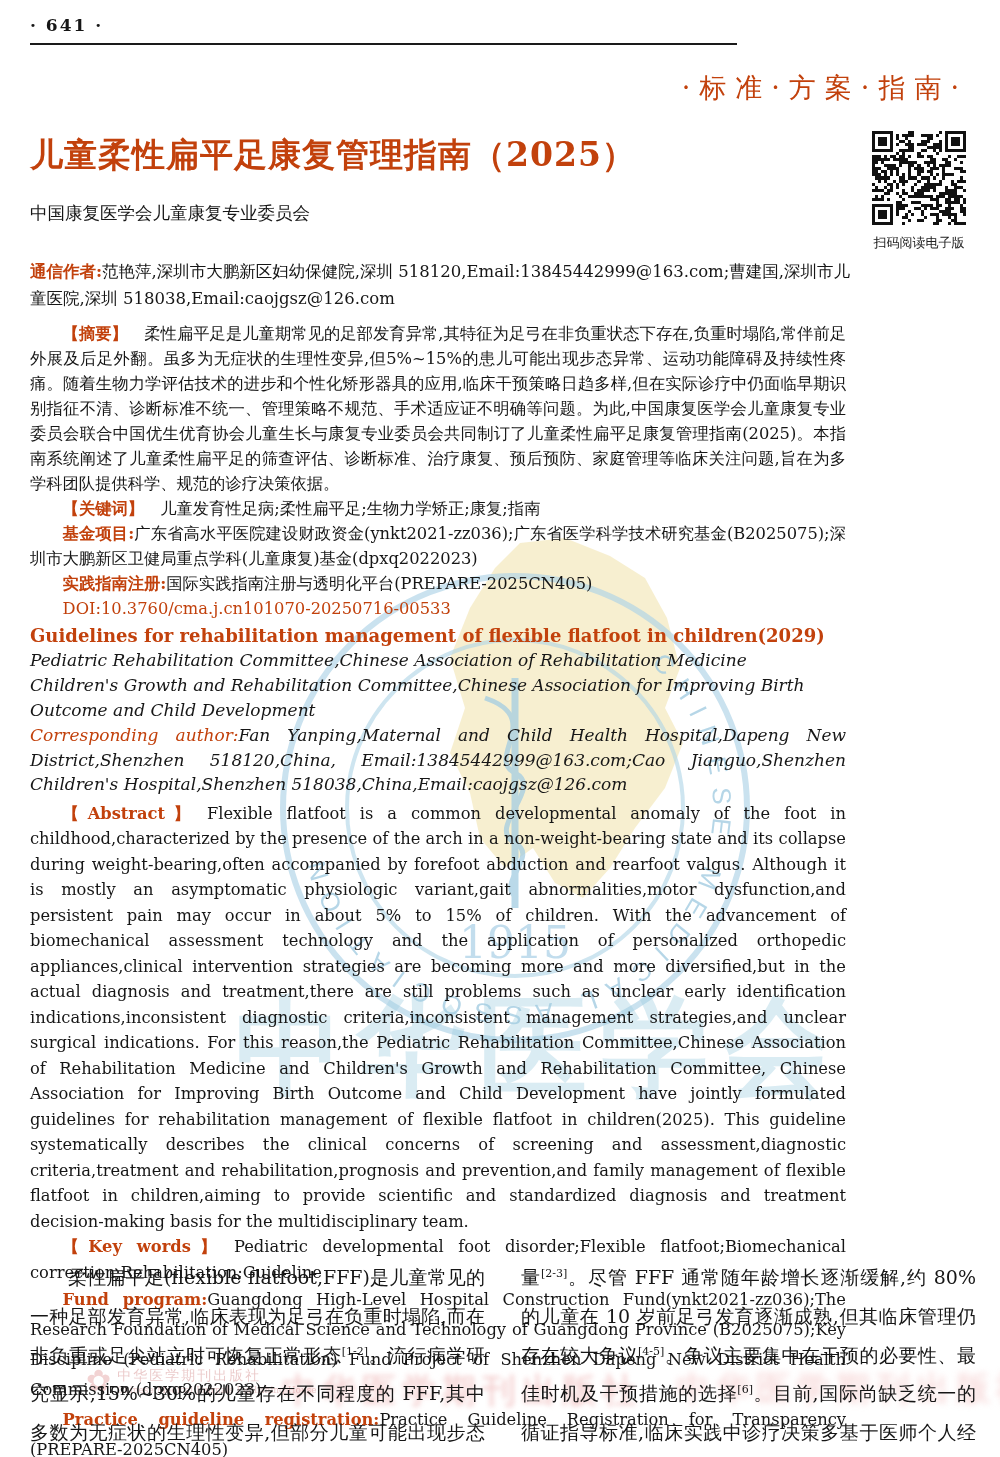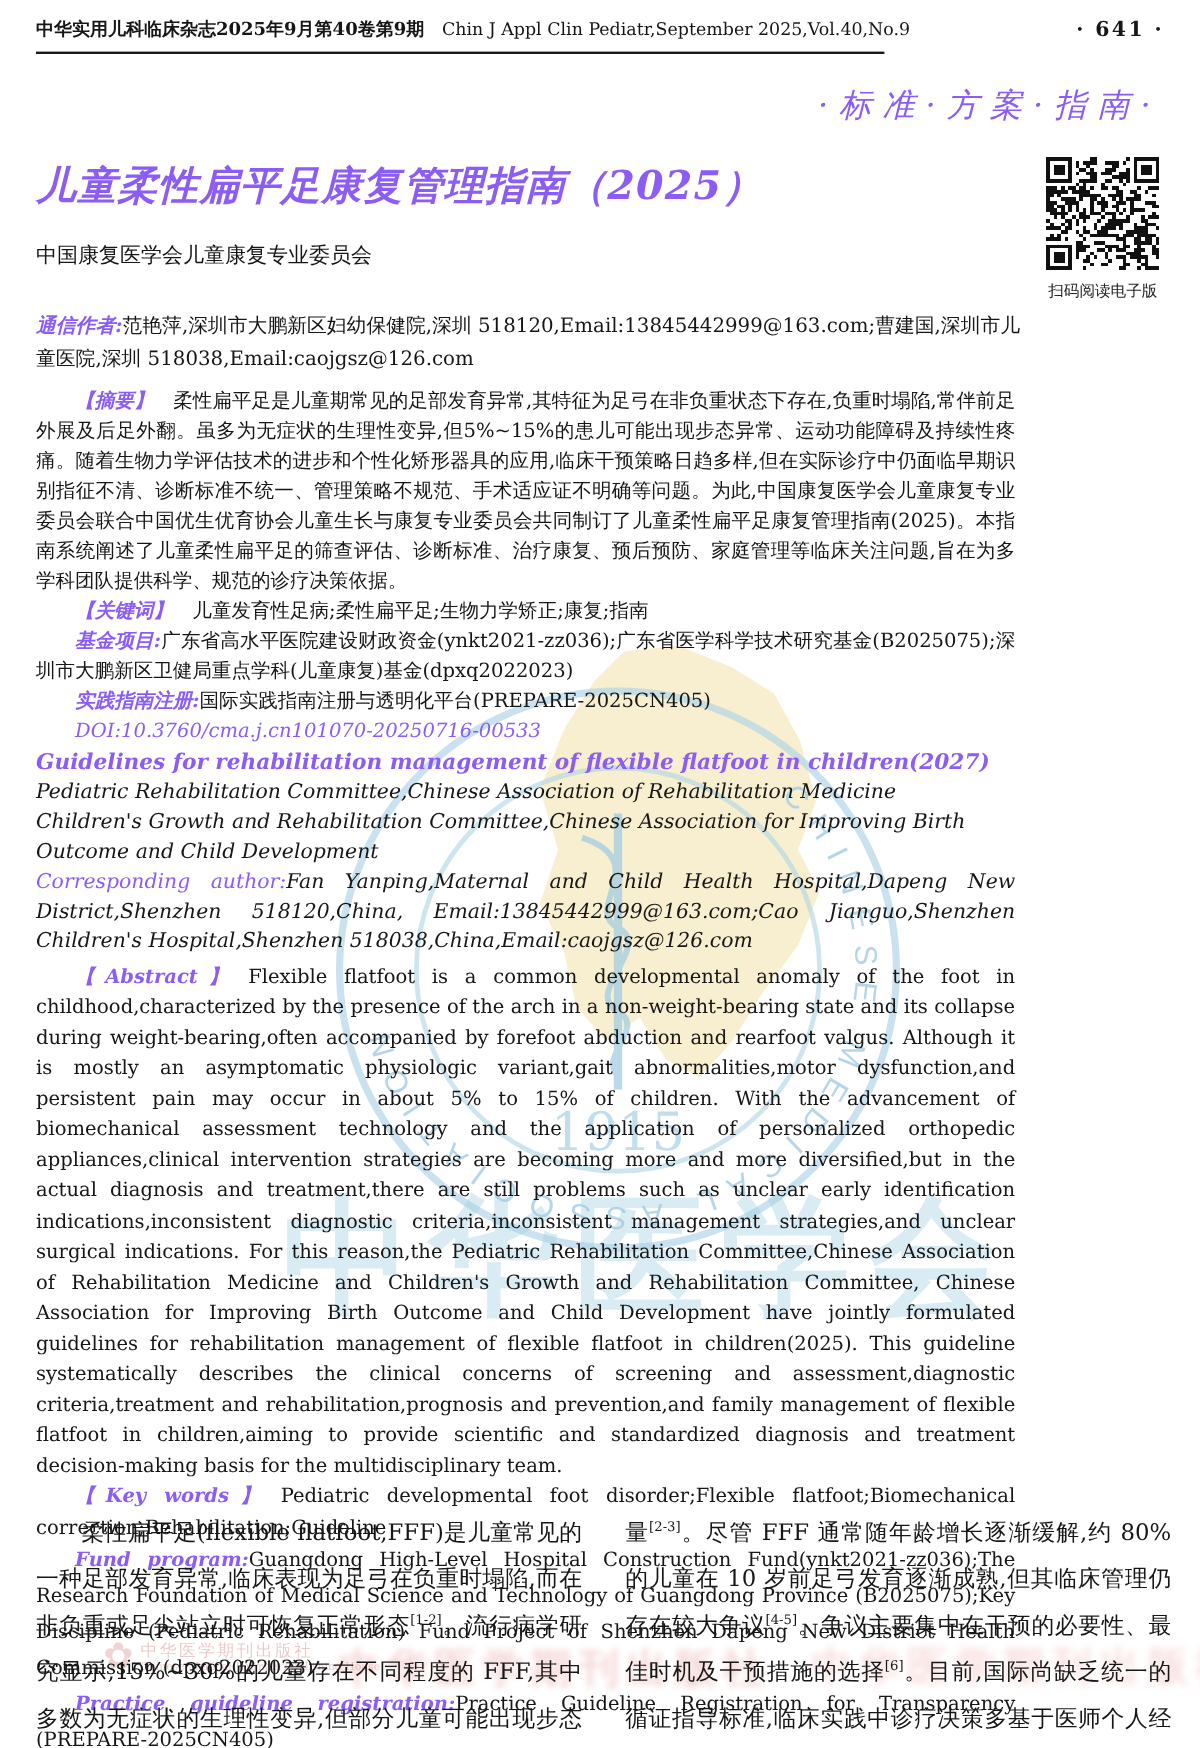--- a/index.html
+++ b/index.html
@@ -3,21 +3,21 @@
 <meta charset="utf-8">
 <style>
   html,body{margin:0;padding:0;}
   body{
     width:1000px;height:1457px;position:relative;overflow:hidden;
     background:#ffffff;
     font-family:"DejaVu Serif","Liberation Serif",serif;
     color:#161616;
   }
   .abs{position:absolute;}
-  .blue{color:#8b5cf6;font-style:italic;}
+  .blue{color:#c2410c;}
   .bold{font-weight:bold;text-align:right;}
   sup{font-size:11px;line-height:0;}
 
   
   #emblem{left:265px;top:538px;width:500px;height:520px;pointer-events:none;z-index:0;}
   #assoc-chars{
     left:235px;top:975px;z-index:0;pointer-events:none;
     font-size:108px;font-weight:bold;letter-spacing:14px;
     color:rgba(158,204,224,0.38);white-space:nowrap;
   }
@@ -98,24 +98,20 @@
   <span id="publisher-flower">✿</span>
   <span id="publisher-lines">
     <div id="publisher-cn">中华医学期刊出版社</div>
     <div id="publisher-en">Chinese Medical Journals Publishing House</div>
   </span>
 </div>
 <div id="pink-blob-1" class="abs pink-blob">中华医学期刊出版社</div>
 <div id="pink-blob-2" class="abs pink-blob">中华医学期刊出版社</div>
 
 <div id="header-row" class="abs">
-  <span id="journal-line">
-    <span id="journal-cn">中华实用儿科临床杂志2025年9月第40卷第9期</span>
-    <span id="journal-en">Chin J Appl Clin Pediatr,September 2025,Vol.40,No.9</span>
-  </span>
   <span id="page-number">· 641 ·</span>
 </div>
 <div id="header-rule" class="abs"></div>
 <div id="banner" class="abs blue">·标准·方案·指南·</div>
 
 <h1 id="article-title" class="abs blue" style="margin:0;text-align:right;">儿童柔性扁平足康复管理指南（2025）</h1>
 
 <div id="qr-block" class="abs">
   <svg id="qr-svg" viewBox="0 0 33 33" shape-rendering="crispEdges">
       <rect x="0" y="0" width="33" height="33" fill="#ffffff"></rect>
@@ -518,21 +514,21 @@
   <p class="indent">
     <span class="blue bold">基金项目:</span><span>广东省高水平医院建设财政资金(ynkt2021-zz036);广东省医学科学技术研究基金(B2025075);深圳市大鹏新区卫健局重点学科(儿童康复)基金(dpxq2022023)</span>
   </p>
   <p class="indent">
     <span class="blue bold">实践指南注册:</span><span>国际实践指南注册与透明化平台(PREPARE-2025CN405)</span>
   </p>
   <p class="indent blue">DOI:10.3760/cma.j.cn101070-20250716-00533</p>
 </div>
 
 <div id="front-en" class="abs">
-  <p id="en-title" class="blue">Guidelines for rehabilitation management of flexible flatfoot in children(2027)</p>
+  <p id="en-title" class="blue">Guidelines for rehabilitation management of flexible flatfoot in children(2029)</p>
   <p class="en-affil">Pediatric Rehabilitation Committee,Chinese Association of Rehabilitation Medicine</p>
   <p class="en-affil">Children's Growth and Rehabilitation Committee,Chinese Association for Improving Birth Outcome and Child Development</p>
   <p id="en-corresponding">
     <span class="blue">Corresponding author:</span><span>Fan Yanping,Maternal and Child Health Hospital,Dapeng New District,Shenzhen 518120,China, Email:13845442999@163.com;Cao Jianguo,Shenzhen Children's Hospital,Shenzhen 518038,China,Email:caojgsz@126.com</span>
   </p>
   <p id="en-abstract" class="indent" style="margin-top:4px;">
     <span class="blue bold">【Abstract】</span> <span>Flexible flatfoot is a common developmental anomaly of the foot in childhood,characterized by the presence of the arch in a non-weight-bearing state and its collapse during weight-bearing,often accompanied by forefoot abduction and rearfoot valgus. Although it is mostly an asymptomatic physiologic variant,gait abnormalities,motor dysfunction,and persistent pain may occur in about 5% to 15% of children. With the advancement of biomechanical assessment technology and the application of personalized orthopedic appliances,clinical intervention strategies are becoming more and more diversified,but in the actual diagnosis and treatment,there are still problems such as unclear early identification indications,inconsistent diagnostic criteria,inconsistent management strategies,and unclear surgical indications. For this reason,the Pediatric Rehabilitation Committee,Chinese Association of Rehabilitation Medicine and Children's Growth and Rehabilitation Committee, Chinese Association for Improving Birth Outcome and Child Development have jointly formulated guidelines for rehabilitation management of flexible flatfoot in children(2025). This guideline systematically describes the clinical concerns of screening and assessment,diagnostic criteria,treatment and rehabilitation,prognosis and prevention,and family management of flexible flatfoot in children,aiming to provide scientific and standardized diagnosis and treatment decision-making basis for the multidisciplinary team.</span>
   </p>
   <p id="en-keywords" class="indent">
     <span class="blue bold">【Key words】</span> <span>Pediatric developmental foot disorder;Flexible flatfoot;Biomechanical correction;Rehabilitation;Guideline</span>

